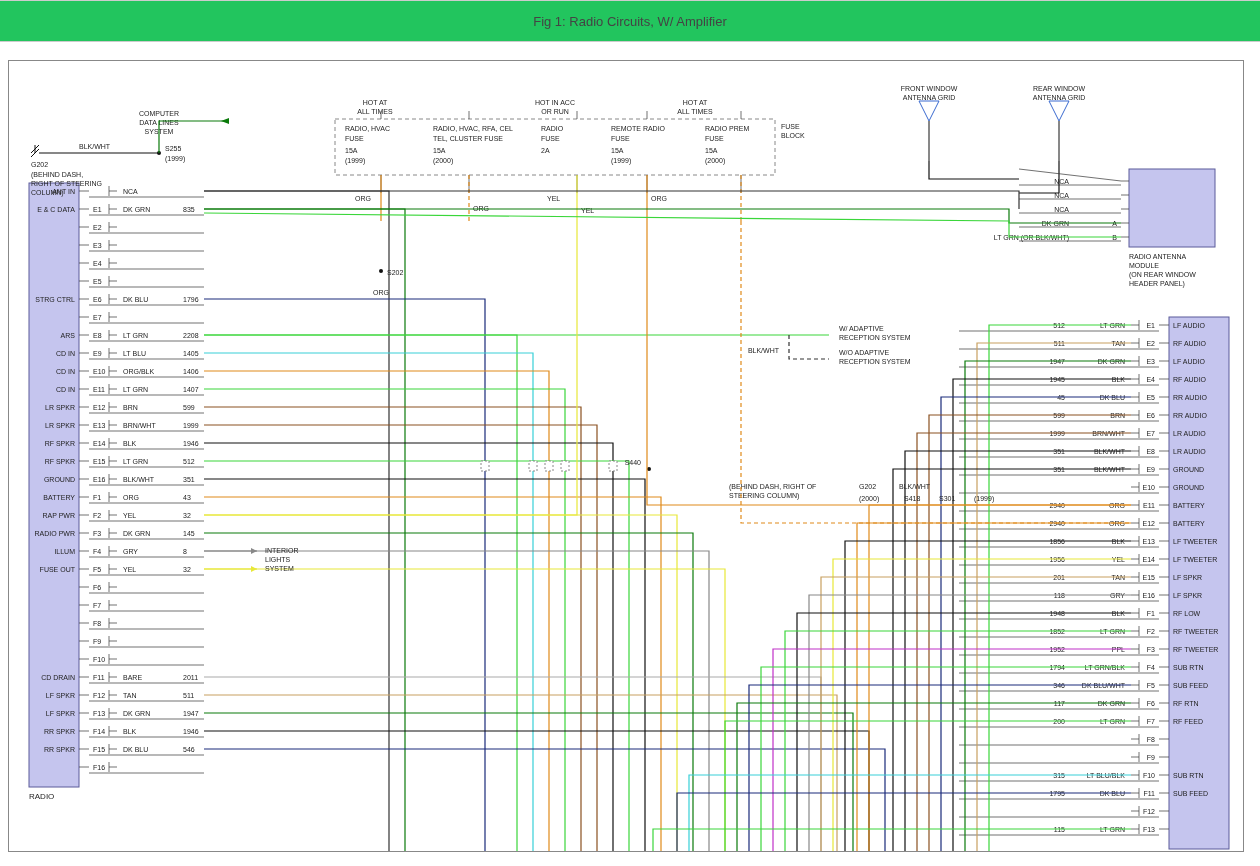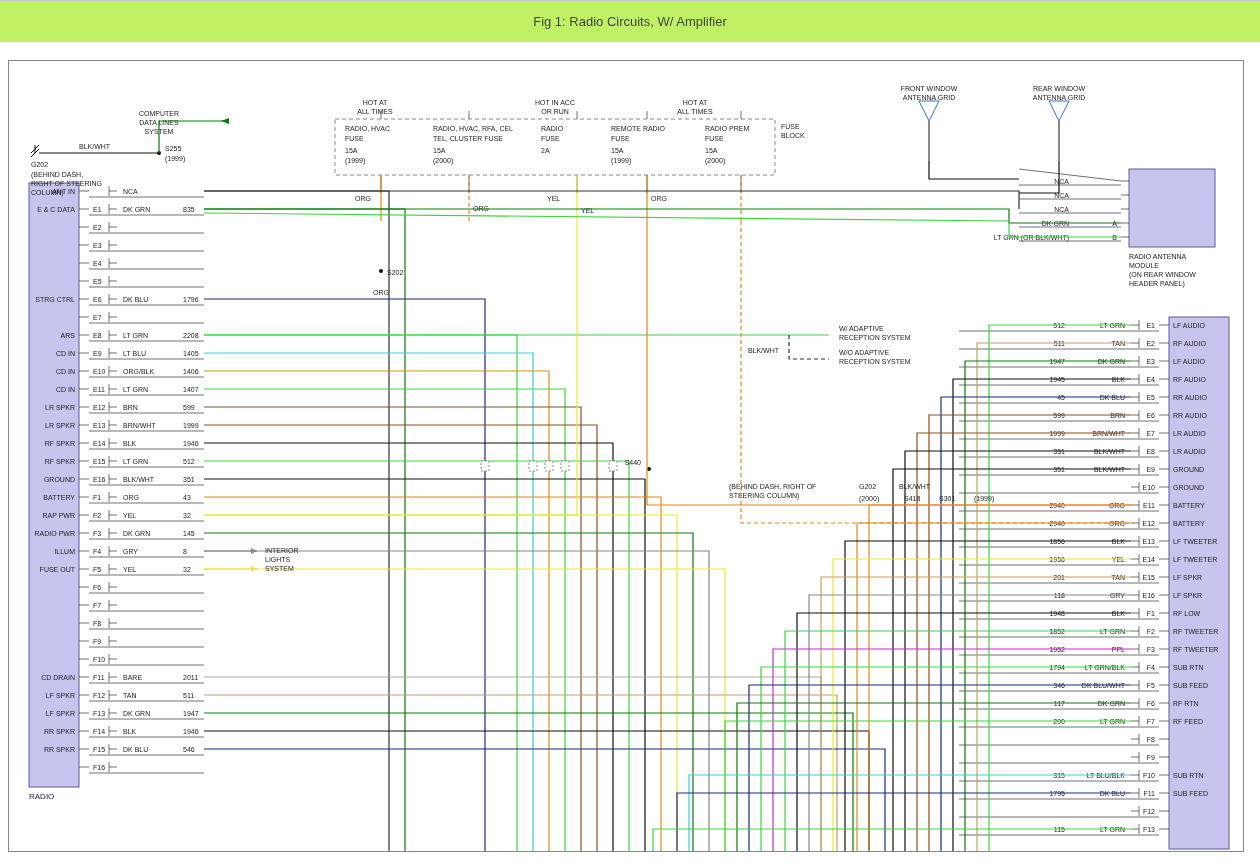--- a/index.html
+++ b/index.html
@@ -1,16 +1,16 @@
 <!DOCTYPE html>
 <html><head>
 <meta charset="utf-8">
 <style>
   body { margin:0; font-family: Arial, Helvetica, sans-serif; background:#fff;}
-  .titlebar { background:#bef264; border-top:1px solid #ccc; border-bottom:1px solid #ccc;
+  .titlebar { background:#22c55e; border-top:1px solid #ccc; border-bottom:1px solid #ccc;
               height:40px; display:flex; align-items:center; justify-content:center;
               font-size:13px; color:#444;}
   .sheet   { position:relative; margin:18px 8px; border:1px solid #888;
              width:1234px; height:790px; overflow:hidden;}
   svg text { font-family: Arial, Helvetica, sans-serif; font-size:8px; fill:#222;}
   .lbl7 { font-size:7px;}
   .lbl8 { font-size:8px;}
   .box  { fill:#c5c5ee; stroke:#5b5b9a; stroke-width:1;}
   .wire { fill:none; stroke-width:1.2;}
   .dash { stroke-dasharray:4 3;}

